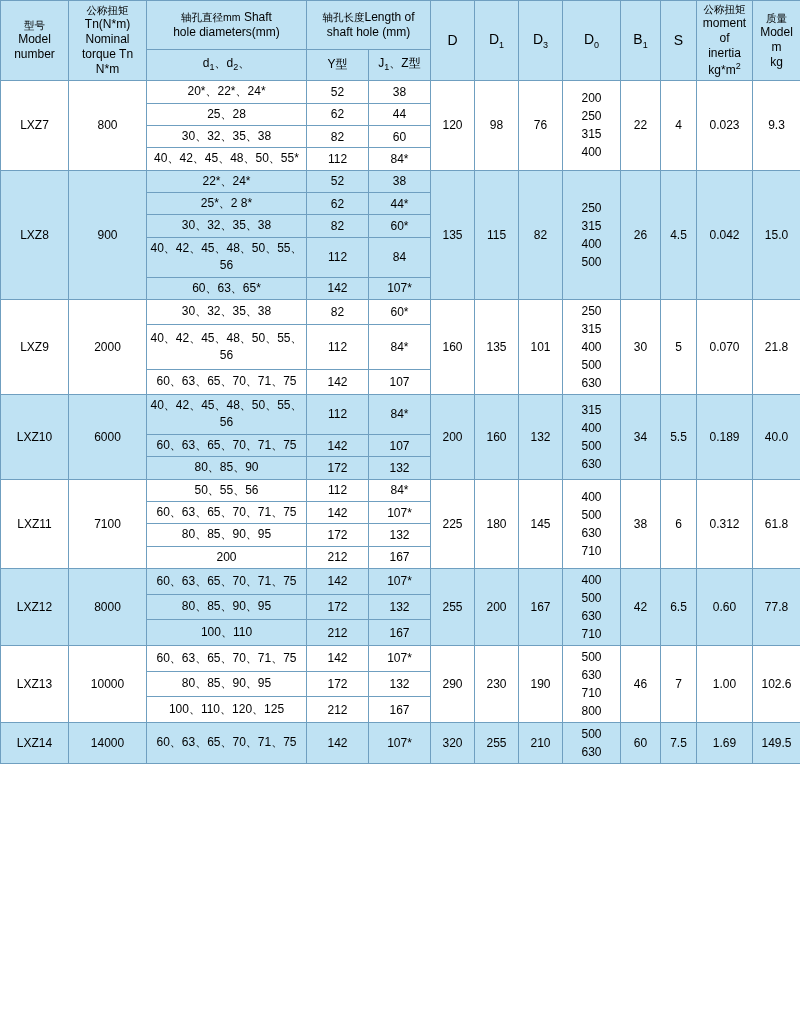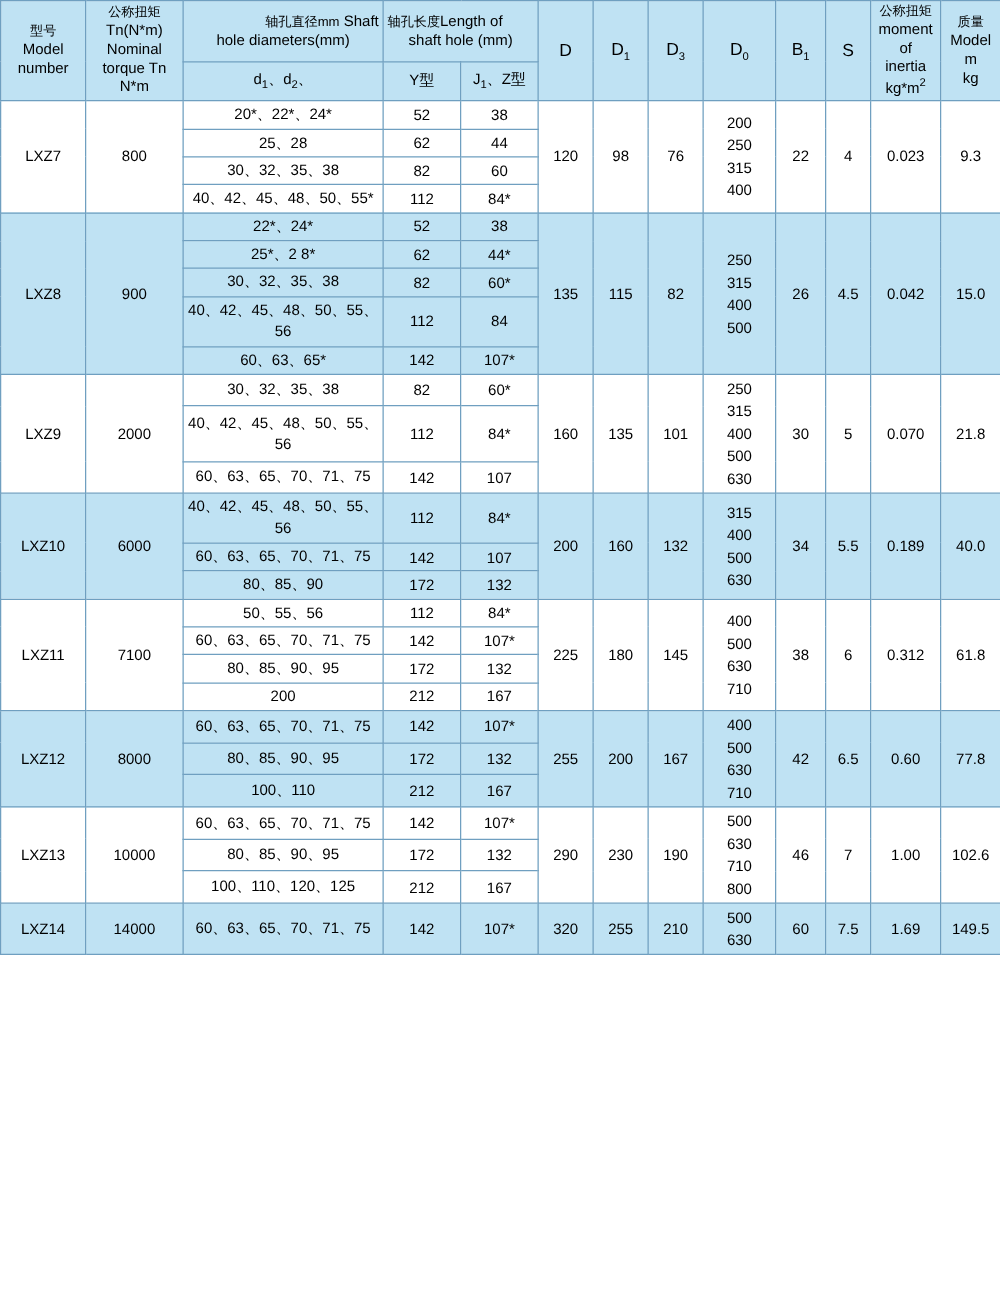--- a/index.html
+++ b/index.html
@@ -102,25 +102,25 @@
           <div>number</div>
         </td>
         <td rowspan="2">
           <div class="cjk">公称扭矩</div>
           <div>Tn(N*m)</div>
           <div>Nominal</div>
           <div>torque Tn</div>
           <div>N*m</div>
         </td>
         <td>
-          <div style="text-align:right"><span class="cjk">轴孔直径mm</span> Shaft</div>
+          <div style="text-align:center"><span class="cjk">轴孔直径mm</span> Shaft</div>
           <div style="text-align:center">hole diameters(mm)</div>
         </td>
         <td colspan="2">
-          <div style="text-align:left"><span class="cjk">轴孔长度</span>Length of</div>
+          <div style="text-align:center"><span class="cjk">轴孔长度</span>Length of</div>
           <div style="text-align:center">shaft hole (mm)</div>
         </td>
         <td rowspan="2" class="big">D</td>
         <td rowspan="2" class="big">D<sub>1</sub></td>
         <td rowspan="2" class="big">D<sub>3</sub></td>
         <td rowspan="2" class="big">D<sub>0</sub></td>
         <td rowspan="2" class="big">B<sub>1</sub></td>
         <td rowspan="2" class="big">S</td>
         <td rowspan="2" class="inertia-hd">
           <div class="cjk">公称扭矩</div>

